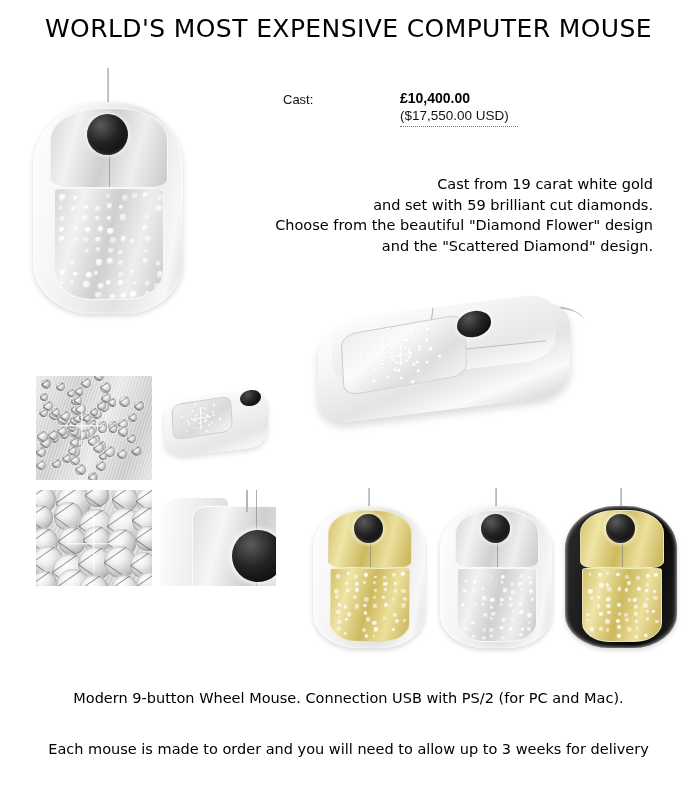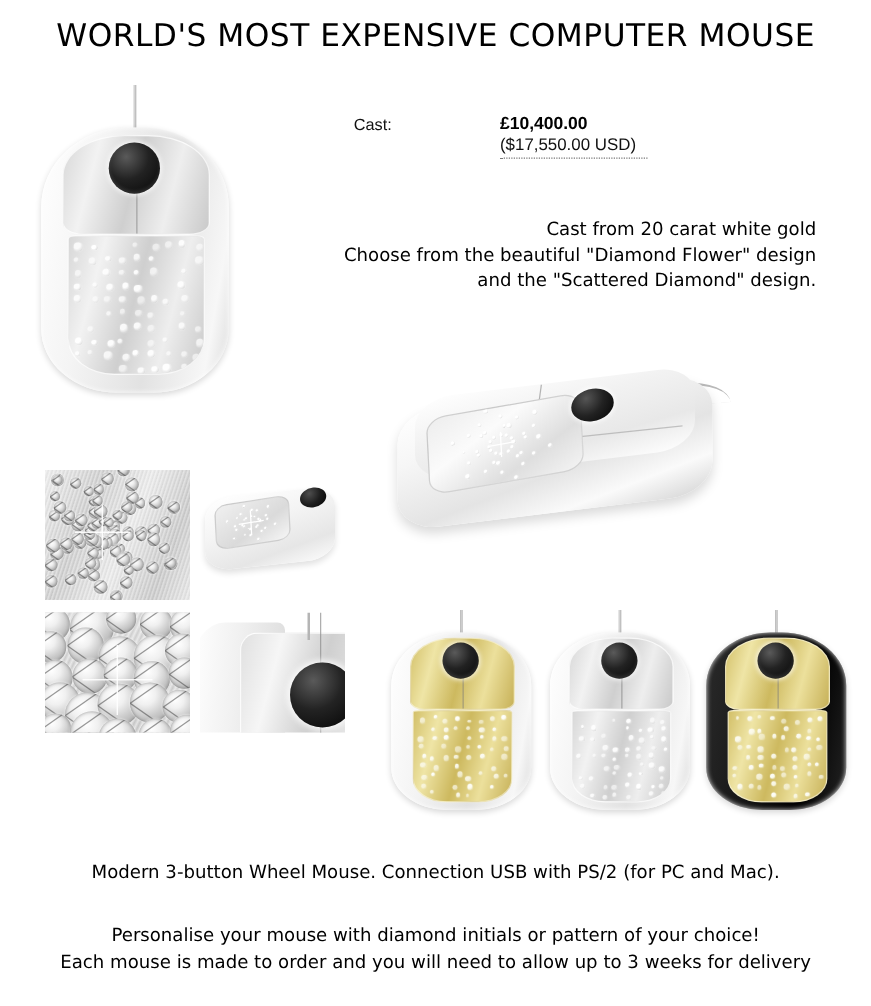--- a/index.html
+++ b/index.html
@@ -440,21 +440,22 @@
 <div class="price-block">
   <div class="price-label">Cast:</div>
   <div class="price-values">
     <div class="price-main">£10,400.00</div>
     <div class="price-usd">($17,550.00 USD)</div>
     <div class="price-rule"></div>
   </div>
 </div>
 
 <div class="description">
-  <div>Cast from 20 carat white gold</div>
+  <div>Cast from 19 carat white gold</div>
+  <div>and set with 59 brilliant cut diamonds.</div>
   <div>Choose from the beautiful "Diamond Flower" design</div>
   <div>and the "Scattered Diamond" design.</div>
 </div>
 
 <div class="mouse-angle">
   <div class="ma-cable"></div>
   <div class="ma-body"></div>
   <div class="ma-top"></div>
   <div class="ma-seam"></div>
   <div class="ma-seam2"></div>
@@ -870,19 +871,18 @@
       <div class="gem on-gold" style="left: 3.89039px; top: 65.9356px; width: 2.85603px; height: 2.85603px; opacity: 0.94;"></div>
       <div class="gem on-gold" style="left: 33.7938px; top: 65.0854px; width: 4.05444px; height: 4.05444px; opacity: 0.98;"></div>
       <div class="gem on-gold" style="left: 51.5304px; top: 66.2719px; width: 3.93618px; height: 3.93618px; opacity: 0.73;"></div>
       <div class="gem on-gold" style="left: 61.4341px; top: 64.5734px; width: 3.29169px; height: 3.29169px; opacity: 0.94;"></div>
       <div class="gem on-gold" style="left: 69.7702px; top: 66.8188px; width: 3.85168px; height: 3.85168px; opacity: 0.67;"></div>
     </div>
   <div class="wheel" style="left:41px; top:26px; width:29px; height:29px;"></div>
 </div>
 
 <div class="footer-text" id="footer-specs">
-  <div>Modern 3-button Wheel Mouse.  Connection USB with PS/2 (for PC and Mac).</div>
+  <div>Modern 9-button Wheel Mouse.  Connection USB with PS/2 (for PC and Mac).</div>
 </div>
 
 <div class="footer-text" id="footer-personalise">
-  <div>Personalise your mouse with diamond initials or pattern of your choice!</div>
   <div>Each mouse is made to order and you will need to allow up to 3 weeks for delivery</div>
 </div>
 
 </body></html>

